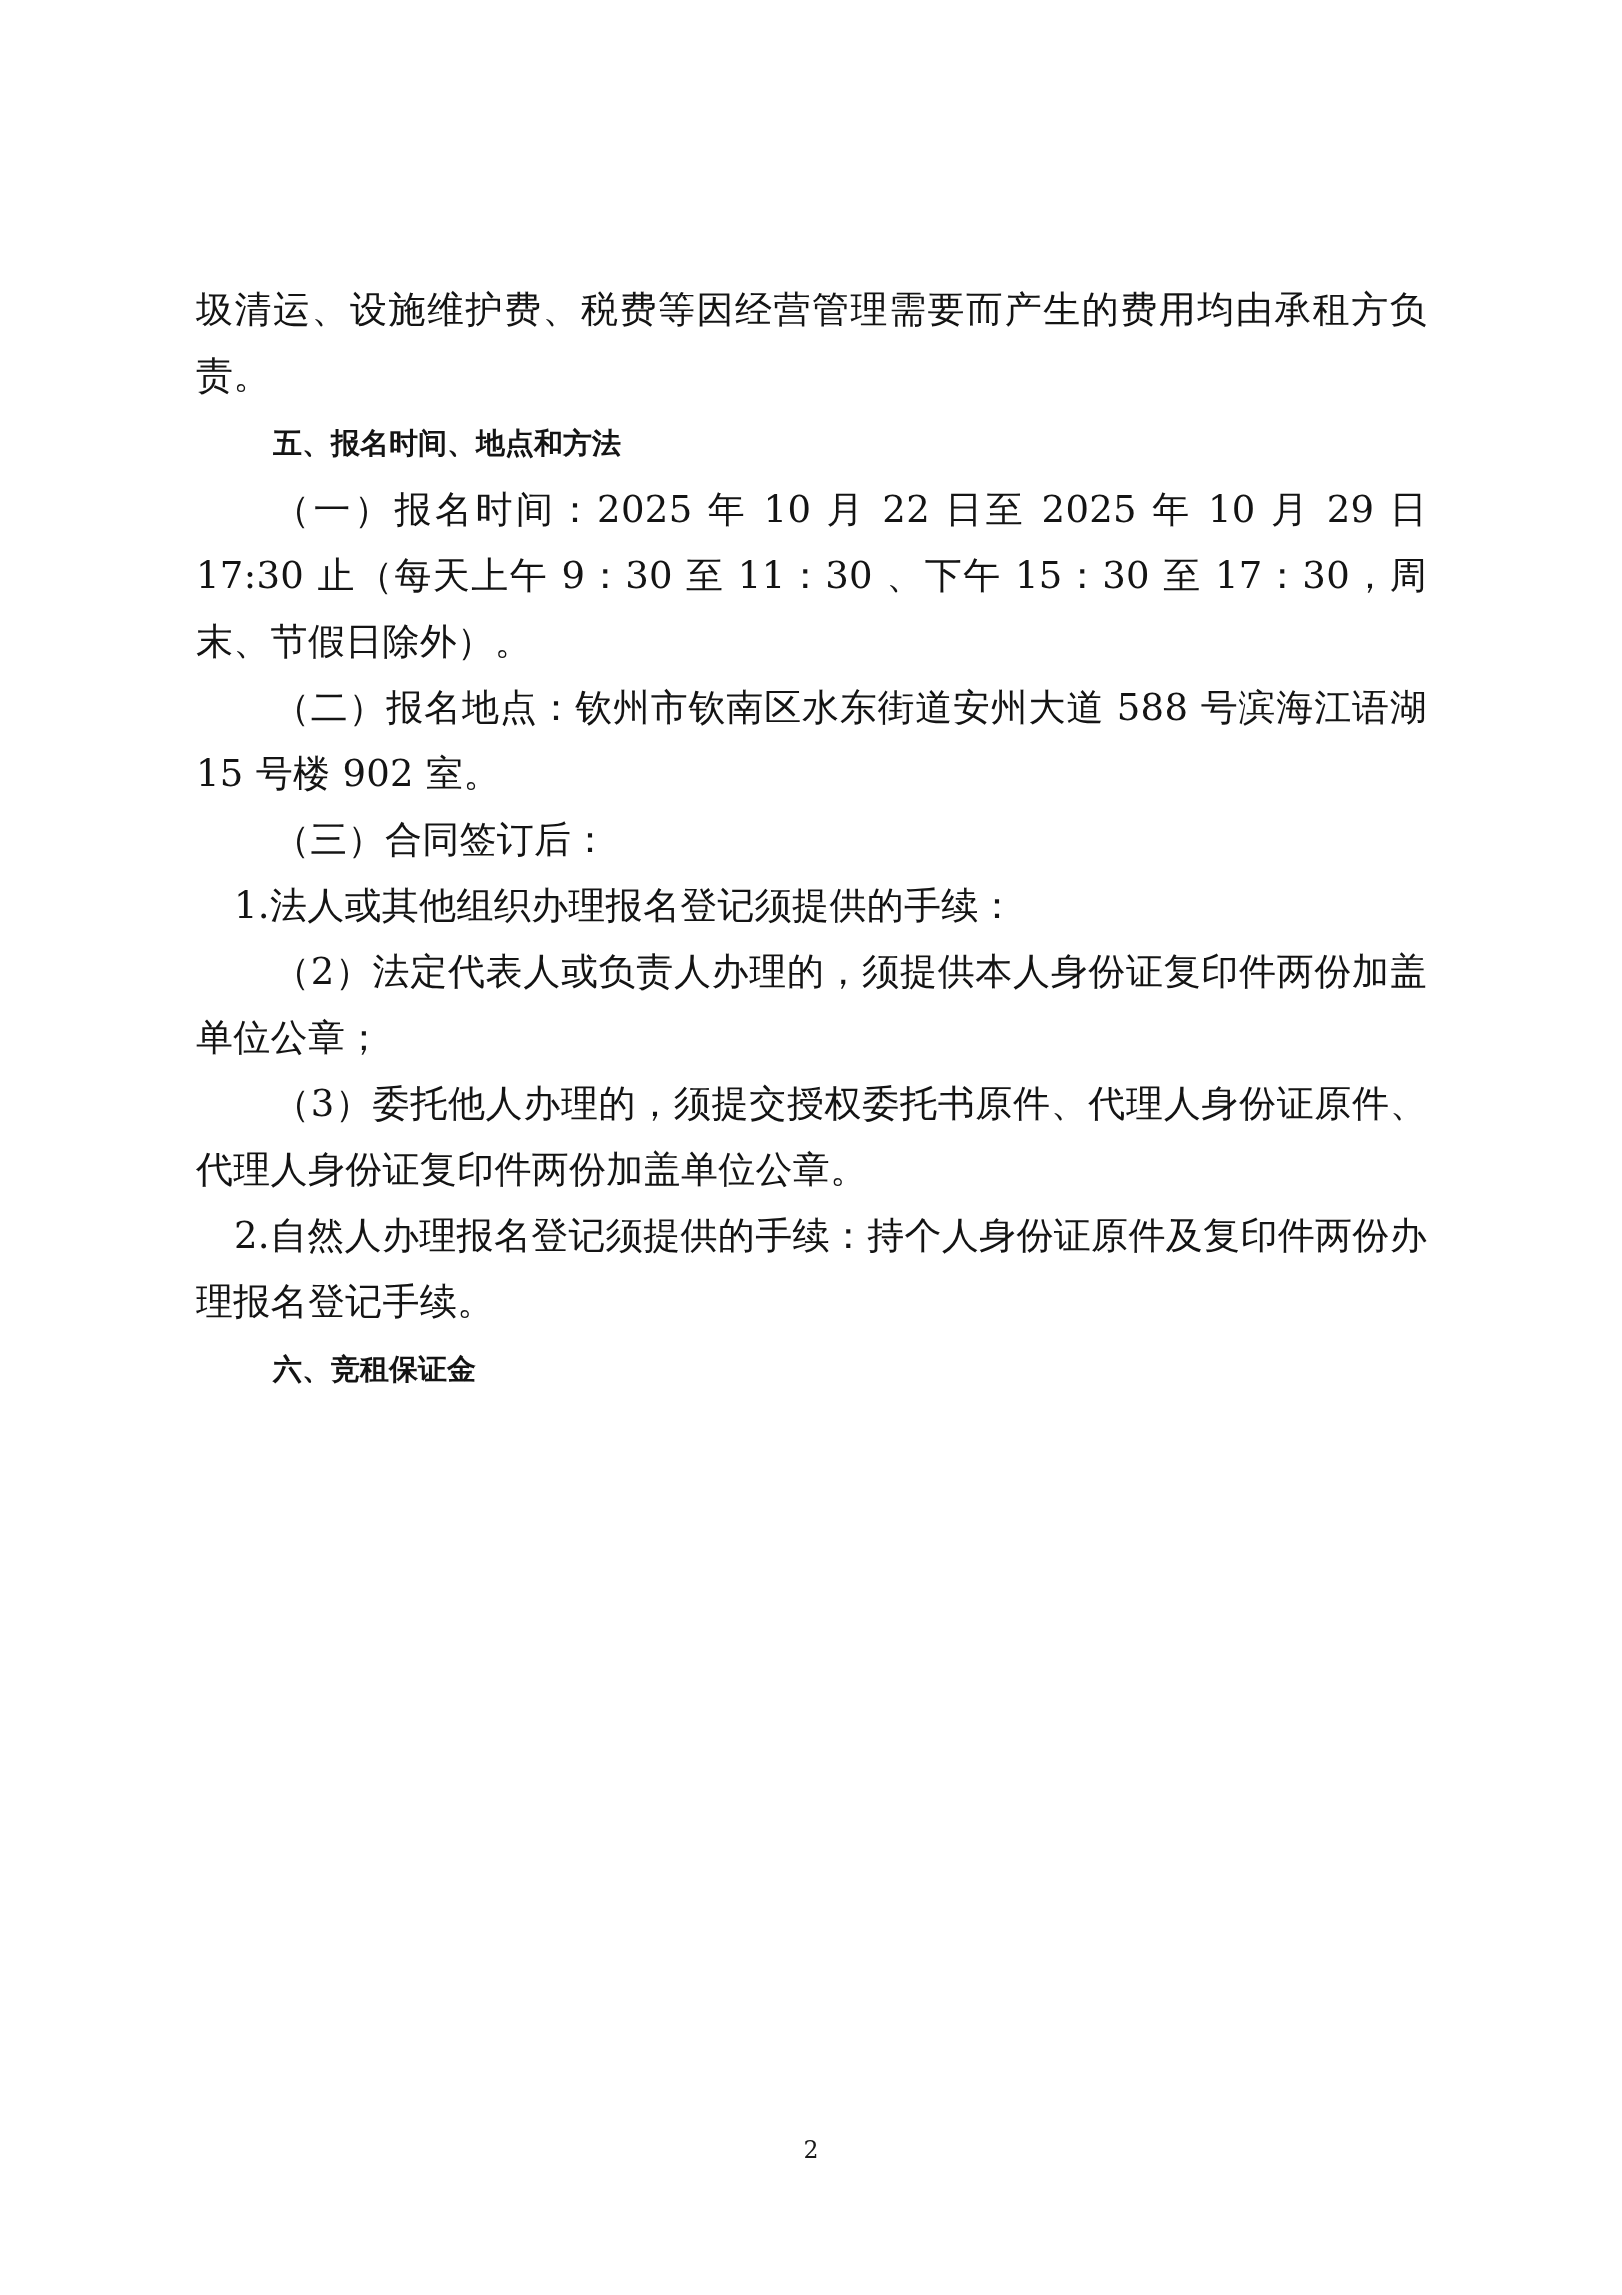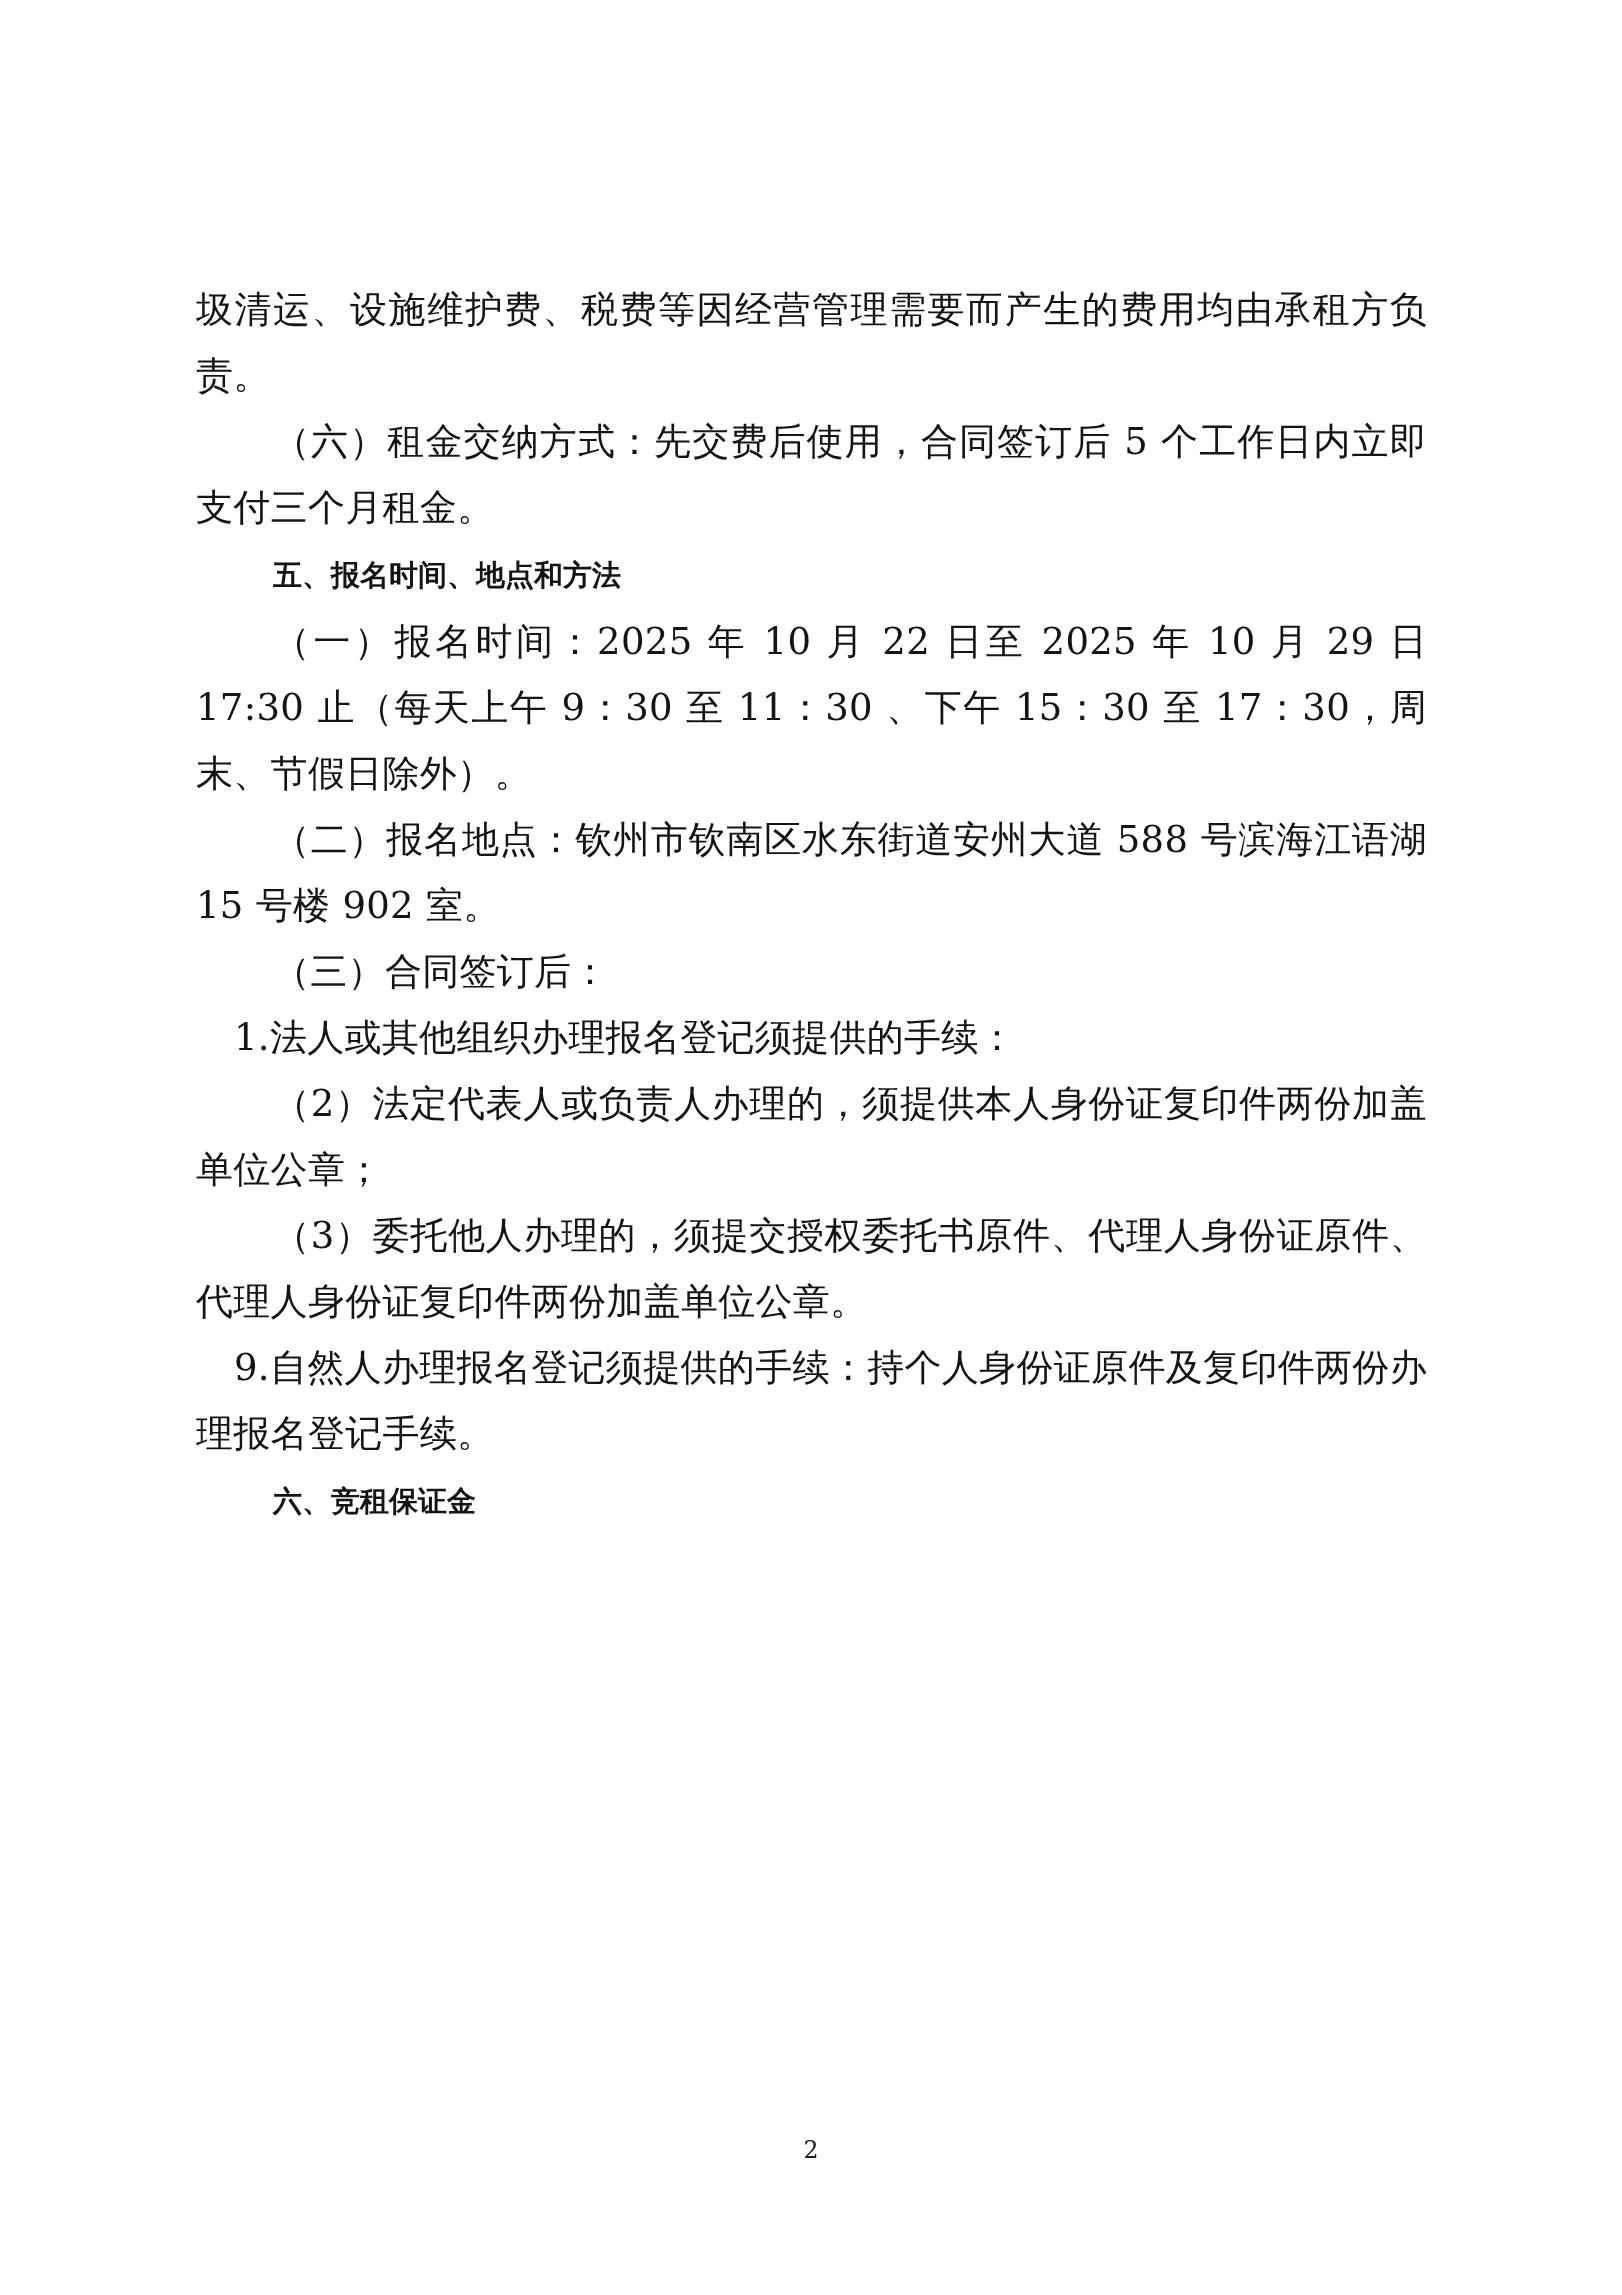--- a/index.html
+++ b/index.html
@@ -63,28 +63,27 @@
     color: #1a1a1a;
   }
 </style>
 </head>
 <body>
 
 <div class="page">
   <div class="content">
 
     <p class="para">圾清运、设施维护费、税费等因经营管理需要而产生的费用均由承租方负责。</p>
-    <p class="para indent">（六）租金交纳方式：先交费后使用，合同签订后 5 个工作日内立即支付三个月租金。</p>
     <p class="heading">五、报名时间、地点和方法</p>
     <p class="para indent">（一）报名时间：2025 年 10 月 22 日至 2025 年 10 月 29 日 17:30 止（每天上午 9：30 至 11：30 、下午 15：30 至 17：30，周末、节假日除外）。</p>
     <p class="para indent">（二）报名地点：钦州市钦南区水东街道安州大道 588 号滨海江语湖 15 号楼 902 室。</p>
     <p class="para indent">（三）合同签订后：</p>
     <p class="para indent-small">1.法人或其他组织办理报名登记须提供的手续：</p>
     <p class="para indent">（2）法定代表人或负责人办理的，须提供本人身份证复印件两份加盖单位公章；</p>
     <p class="para indent">（3）委托他人办理的，须提交授权委托书原件、代理人身份证原件、代理人身份证复印件两份加盖单位公章。</p>
-    <p class="para indent-small">9.自然人办理报名登记须提供的手续：持个人身份证原件及复印件两份办理报名登记手续。</p>
+    <p class="para indent-small">2.自然人办理报名登记须提供的手续：持个人身份证原件及复印件两份办理报名登记手续。</p>
     <p class="heading">六、竞租保证金</p>
 
   </div>
 
   <div class="pagenum">2</div>
 </div>
 
 
 </body></html>

